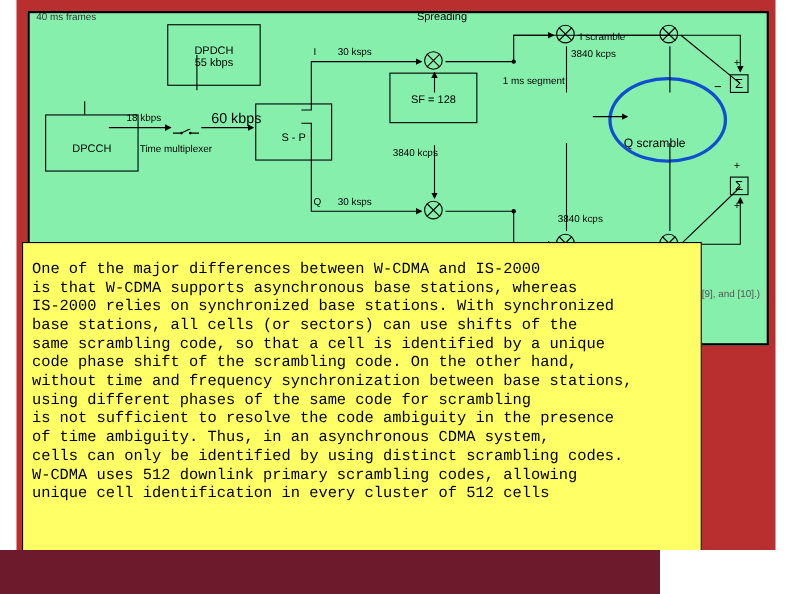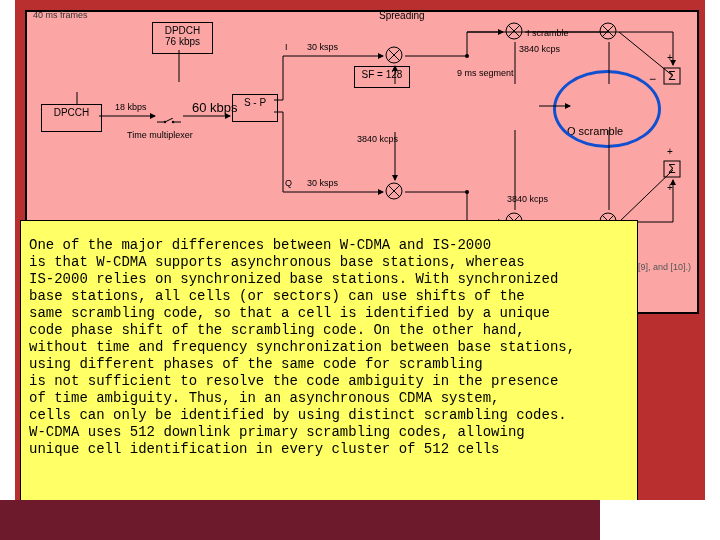--- a/index.html
+++ b/index.html
@@ -1,18 +1,18 @@
 <!DOCTYPE html>
 <html><head>
 <meta charset="utf-8">
 <style>
 html,body{margin:0;padding:0;width:720px;height:540px;font-family:Arial,Helvetica,sans-serif;background:#fff;overflow:hidden}
 .outer{position:absolute;left:15px;top:0;width:690px;height:500px;background:#b92e2e}
-.panel{position:absolute;left:10px;top:10px;width:670px;height:300px;background:#fca5a5;border:2px solid #000}
-.box{position:absolute;border:1px solid #000;font-size:10px;display:flex;align-items:flex-start;justify-content:center;text-align:center;line-height:11px;padding:2px}
+.panel{position:absolute;left:10px;top:10px;width:670px;height:300px;background:#86efac;border:2px solid #000}
+.box{position:absolute;border:1px solid #000;font-size:10px;display:flex;align-items:flex-end;justify-content:center;text-align:center;line-height:11px;padding:14px}
 .txt{position:absolute;font-size:10px;line-height:11px}
 .cross{position:absolute;width:18px;height:18px}
 .cross svg{width:18px;height:18px}
 .sum{position:absolute;width:18px;height:18px}
 .sum svg{width:18px;height:18px}
 .annotate{position:absolute;border:3px solid #1050d0;border-radius:50%;background:transparent}
 .note{position:absolute;left:20px;top:220px;width:600px;height:310px;background:#ffff66;border:1px solid #000;font-size:14px;line-height:17px;padding:16px 8px;font-family:Liberation Mono, monospace}
 .footer{position:absolute;left:0;top:500px;width:720px;height:40px;background:#6c1a2c}
 .logo{position:absolute;right:0;top:500px;width:120px;height:40px;background:#fff}
 svg.line{position:absolute;left:0;top:0;width:670px;height:300px;pointer-events:none}
@@ -21,21 +21,21 @@
 <body>
 
 <div class="outer">
   <div class="panel">
 
     <div class="txt" style="left:6px;top:-2px;font-size:9px;color:#333">40 ms frames</div>
 
     <div class="box" style="left:125px;top:10px;width:55px;height:26px">
       <div style="display:flex;flex-direction:column">
         <span>DPDCH</span>
-        <span>76 kbps</span>
+        <span>55 kbps</span>
       </div>
     </div>
 
 
     <div class="box" style="left:14px;top:92px;width:55px;height:22px">
       <span>DPCCH</span>
     </div>
     <div class="txt" style="left:88px;top:90px;font-size:9px">18 kbps</div>
     <div class="txt" style="left:165px;top:90px;font-size:13px">60 kbps</div>
     <div class="txt" style="left:100px;top:118px;font-size:9px">Time multiplexer</div>
@@ -71,21 +71,21 @@
           <line x1="3" y1="3" x2="15" y2="15" stroke="#000"></line>
           <line x1="15" y1="3" x2="3" y2="15" stroke="#000"></line>
         </svg></div>
 
     <div class="cross" style="left:358px;top:170px"><svg>
           <circle cx="9" cy="9" r="8" fill="none" stroke="#000"></circle>
           <line x1="3" y1="3" x2="15" y2="15" stroke="#000"></line>
           <line x1="15" y1="3" x2="3" y2="15" stroke="#000"></line>
         </svg></div>
 
-    <div class="txt" style="left:430px;top:56px;font-size:9px">9 ms segment</div>
+    <div class="txt" style="left:430px;top:56px;font-size:9px">1 ms segment</div>
 
 
 
     <div class="txt" style="left:500px;top:16px;font-size:9px">I scramble</div>
 
     <div class="txt" style="left:540px;top:114px;font-size:11px">Q scramble</div>
 
     <div class="txt" style="left:500px;top:215px;font-size:9px">I scramble</div>
 
     <div class="cross" style="left:478px;top:10px"><svg>

